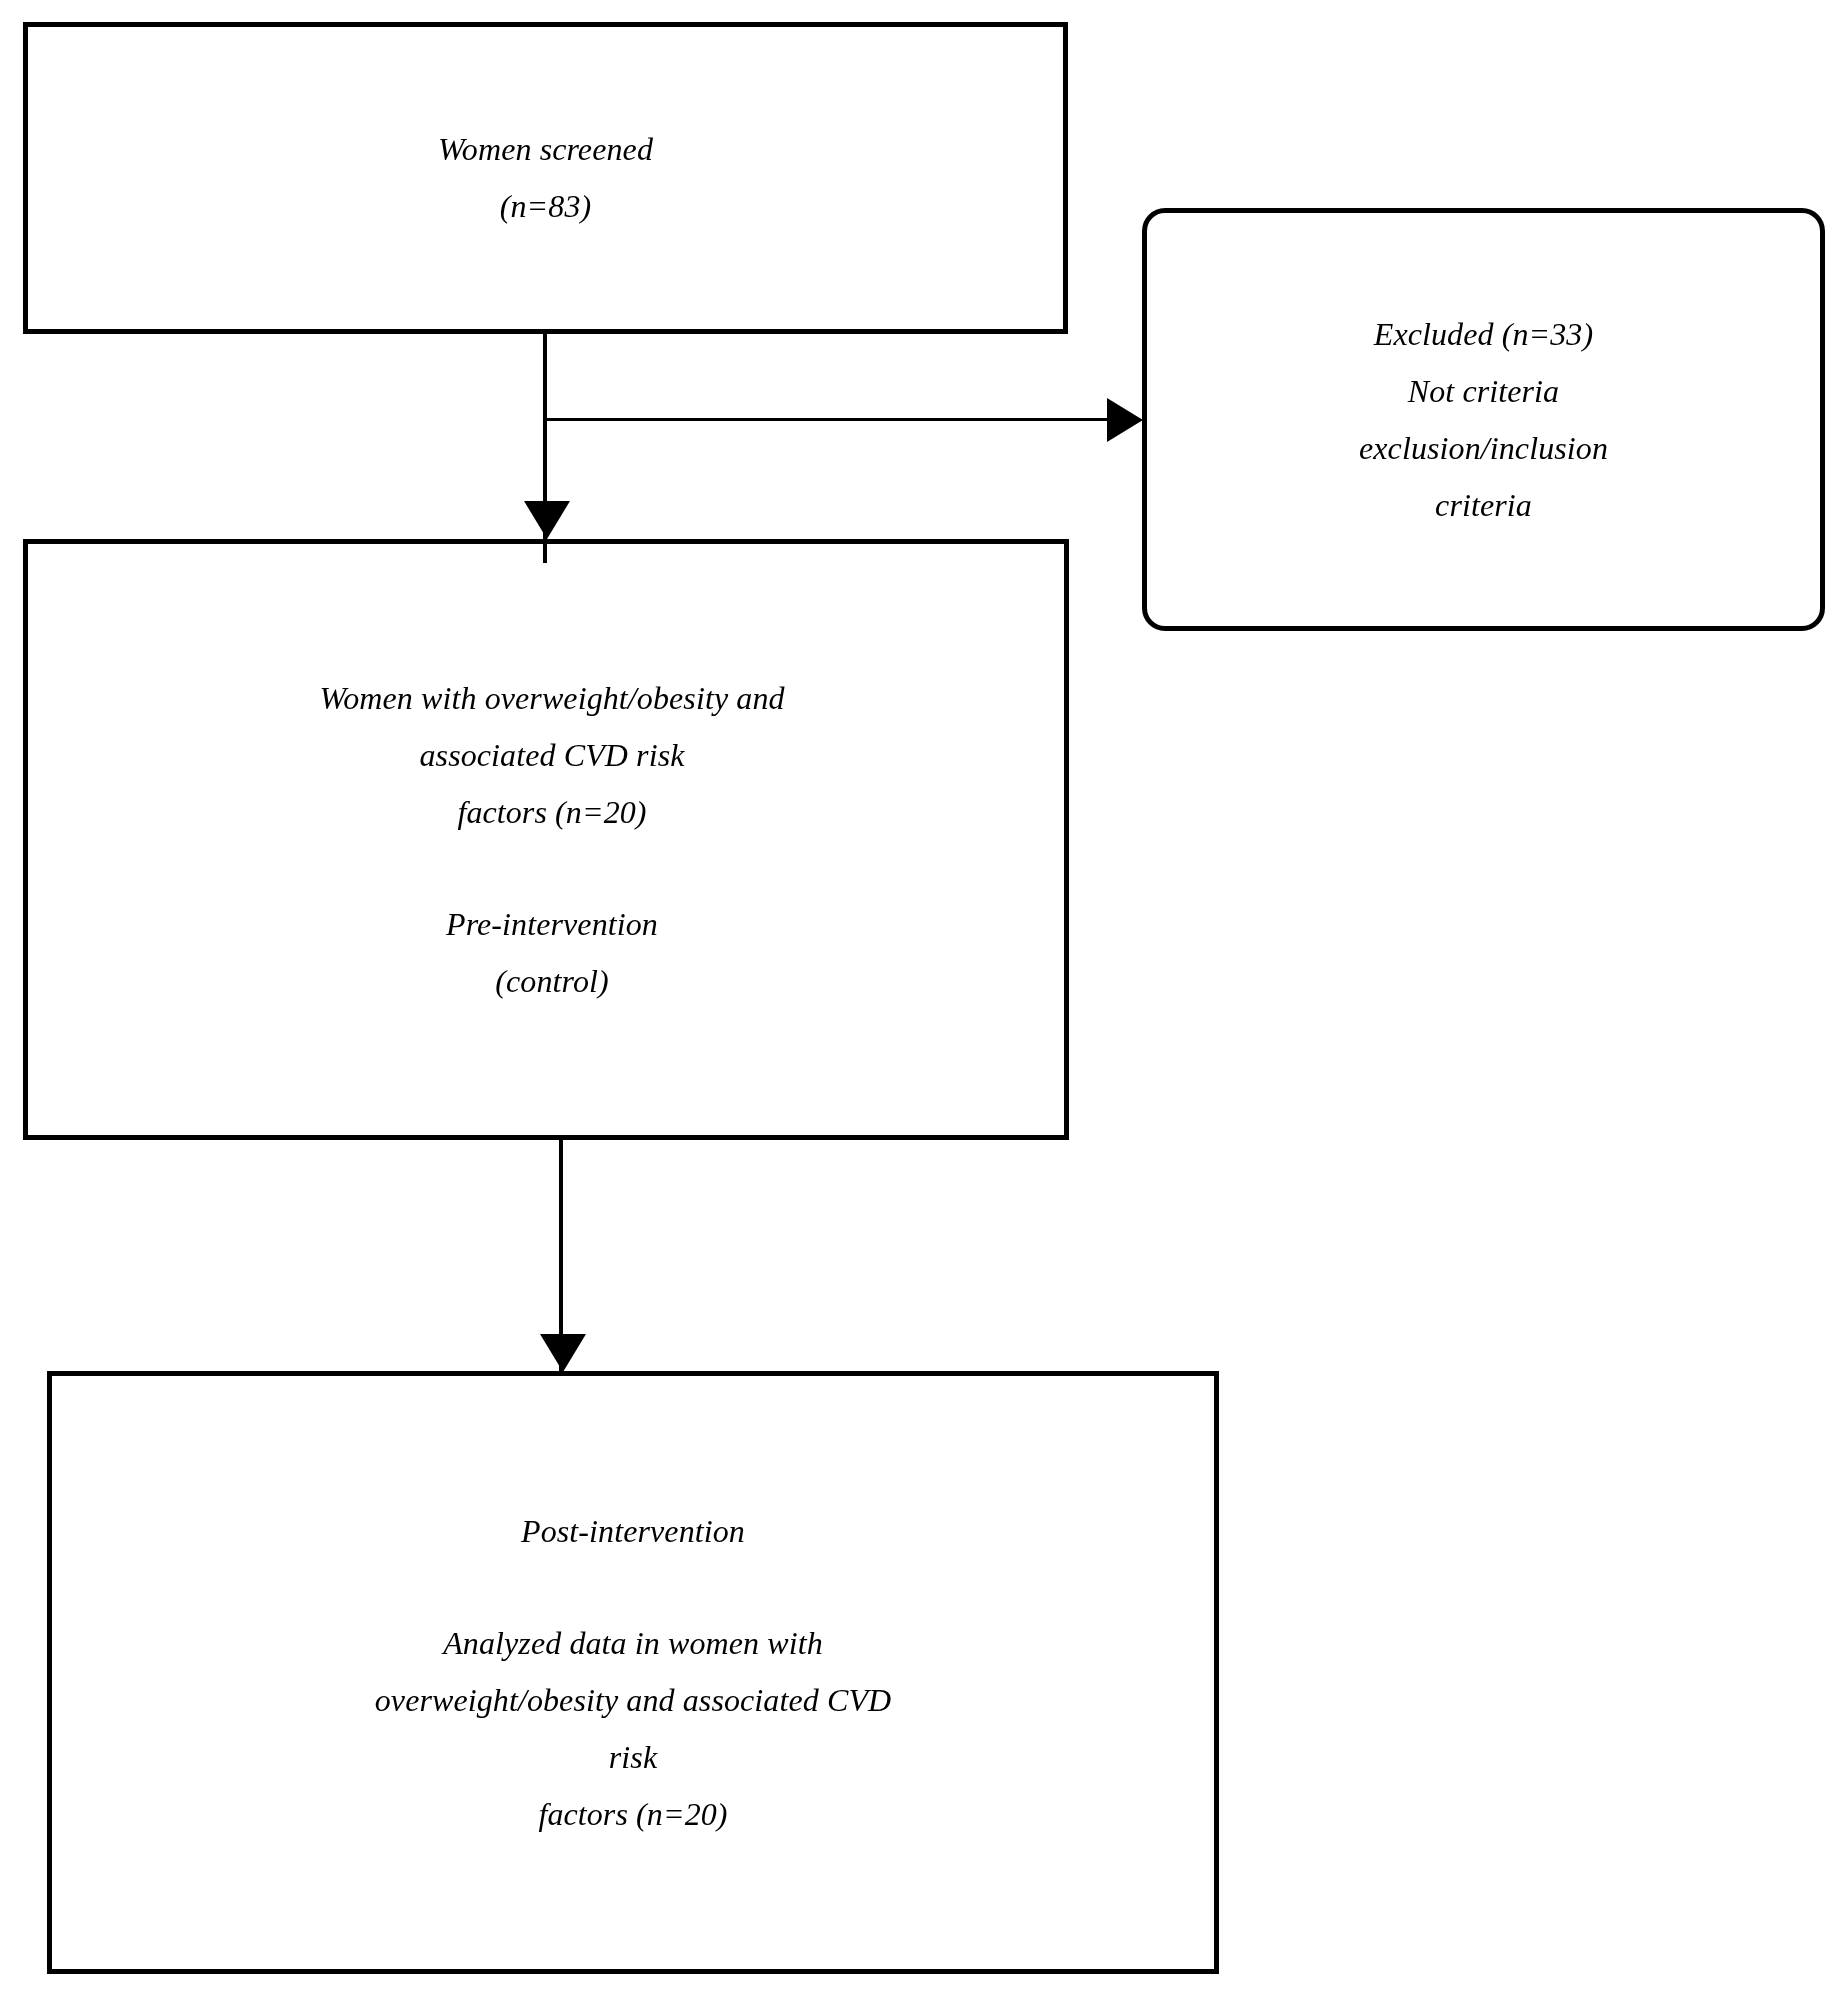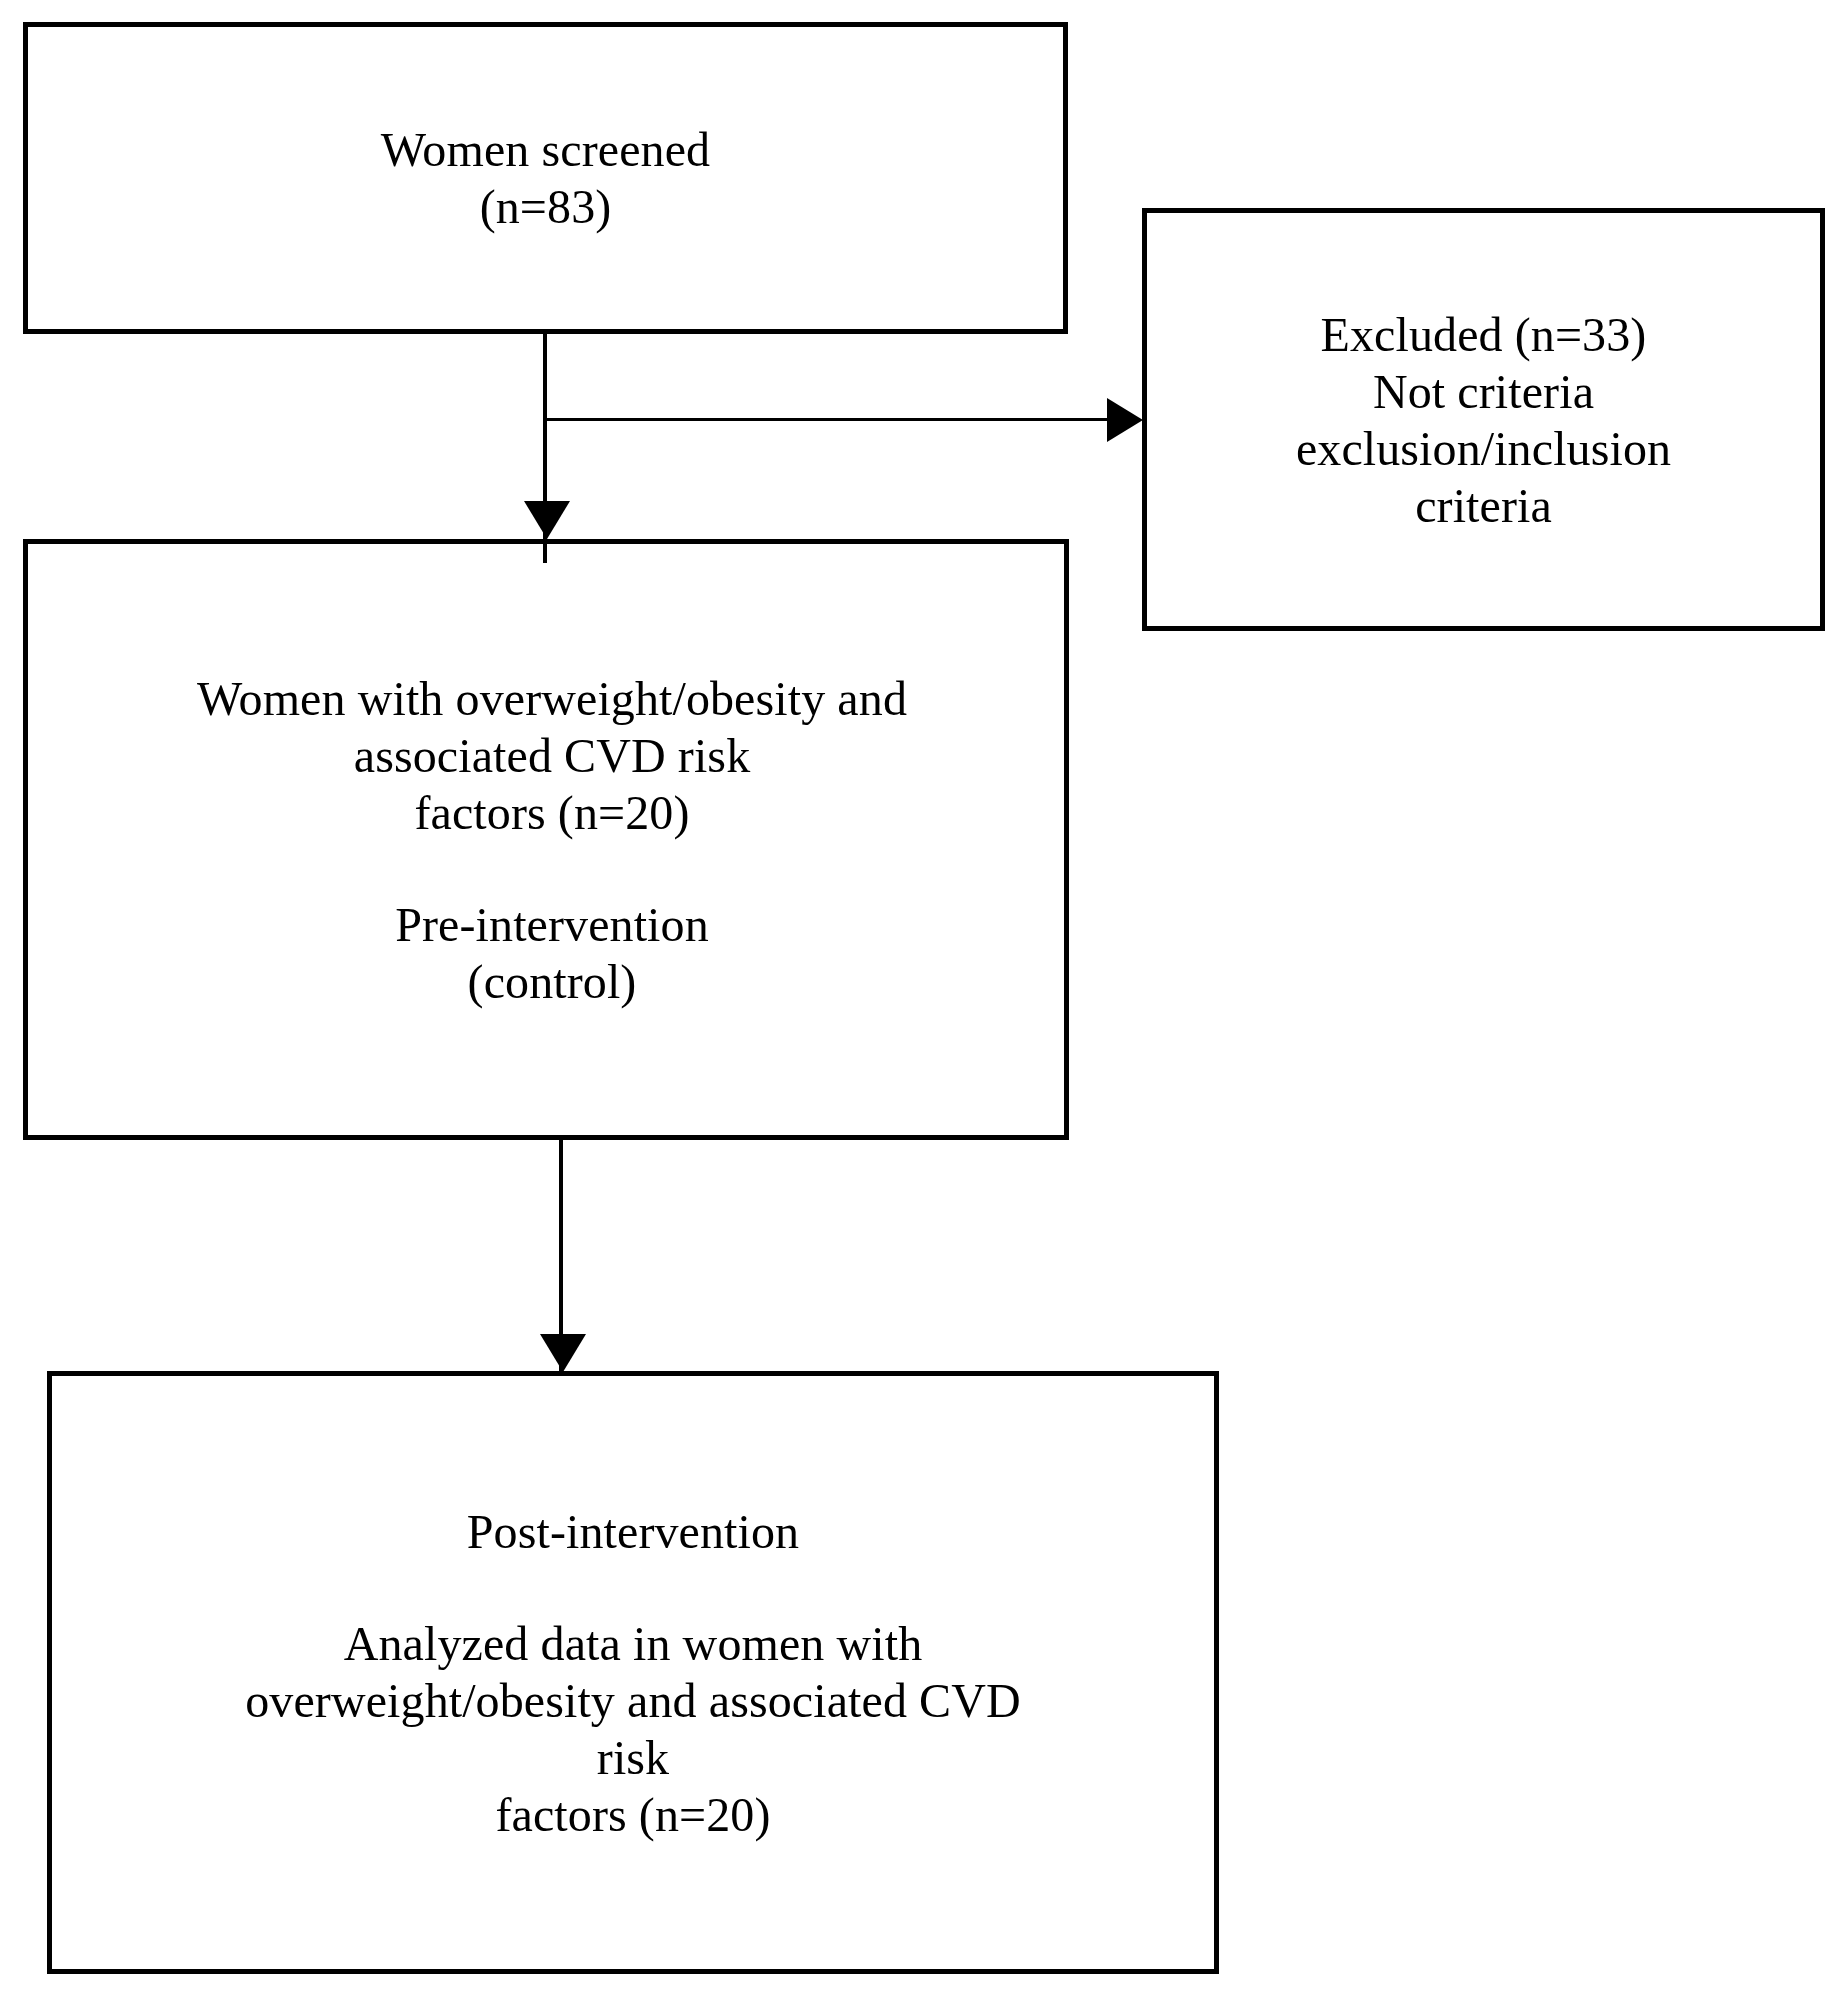--- a/index.html
+++ b/index.html
@@ -25,43 +25,45 @@
     border: 5.2px solid #000000;
     background: #ffffff;
     display: flex;
     flex-direction: column;
     align-items: center;
     justify-content: center;
     text-align: center;
   }
   .box-line {
     display: block;
-    font-size: 48px;
+    font-size: 32px;
     line-height: 57px;
     letter-spacing: 0.1px;
     white-space: pre;
+    font-style: italic;
   }
   .box-gap {
     display: block;
     height: 55px;
   }
 
   
   #box-screened {
     left: 23px;
     top: 22px;
     width: 1045px;
     height: 312px;
   }
   
   #box-excluded {
     left: 1142px;
     top: 208px;
     width: 683px;
     height: 423px;
+    border-radius: 23px;
   }
   
   #box-preintervention {
     left: 23px;
     top: 539px;
     width: 1046px;
     height: 601px;
     padding-left: 12px;
   }
   

